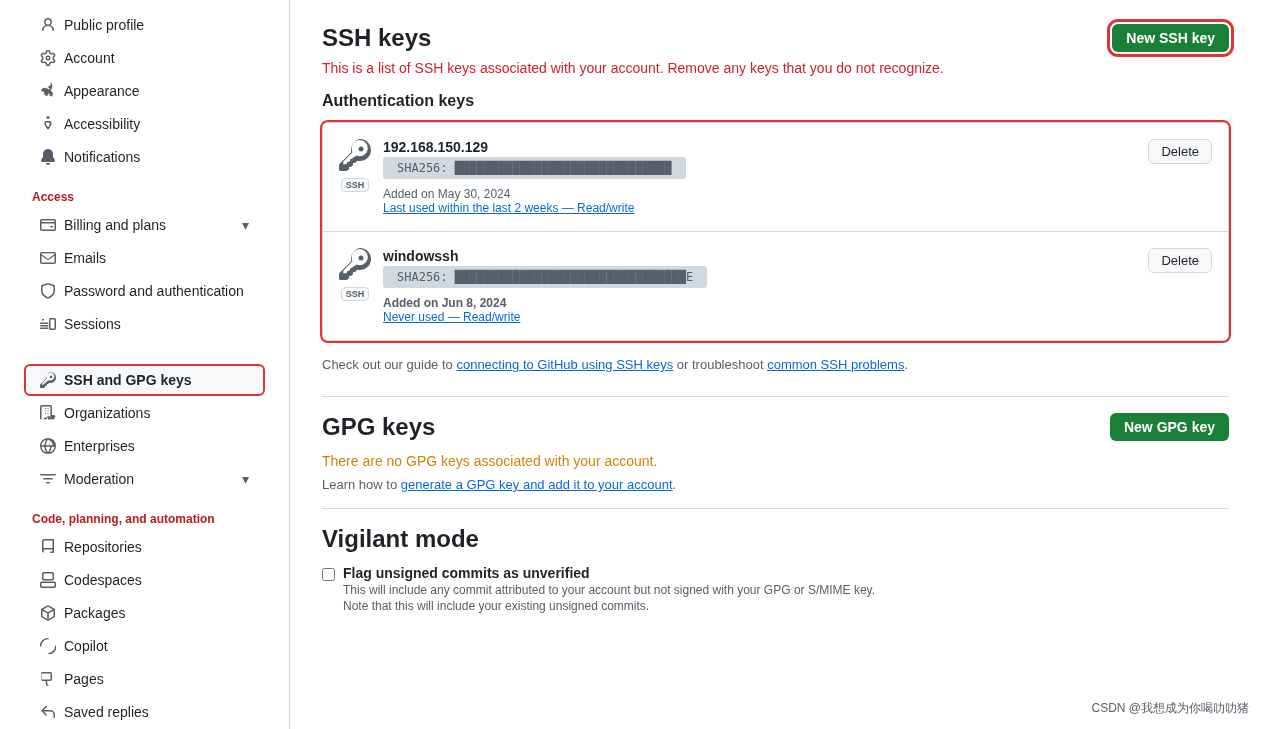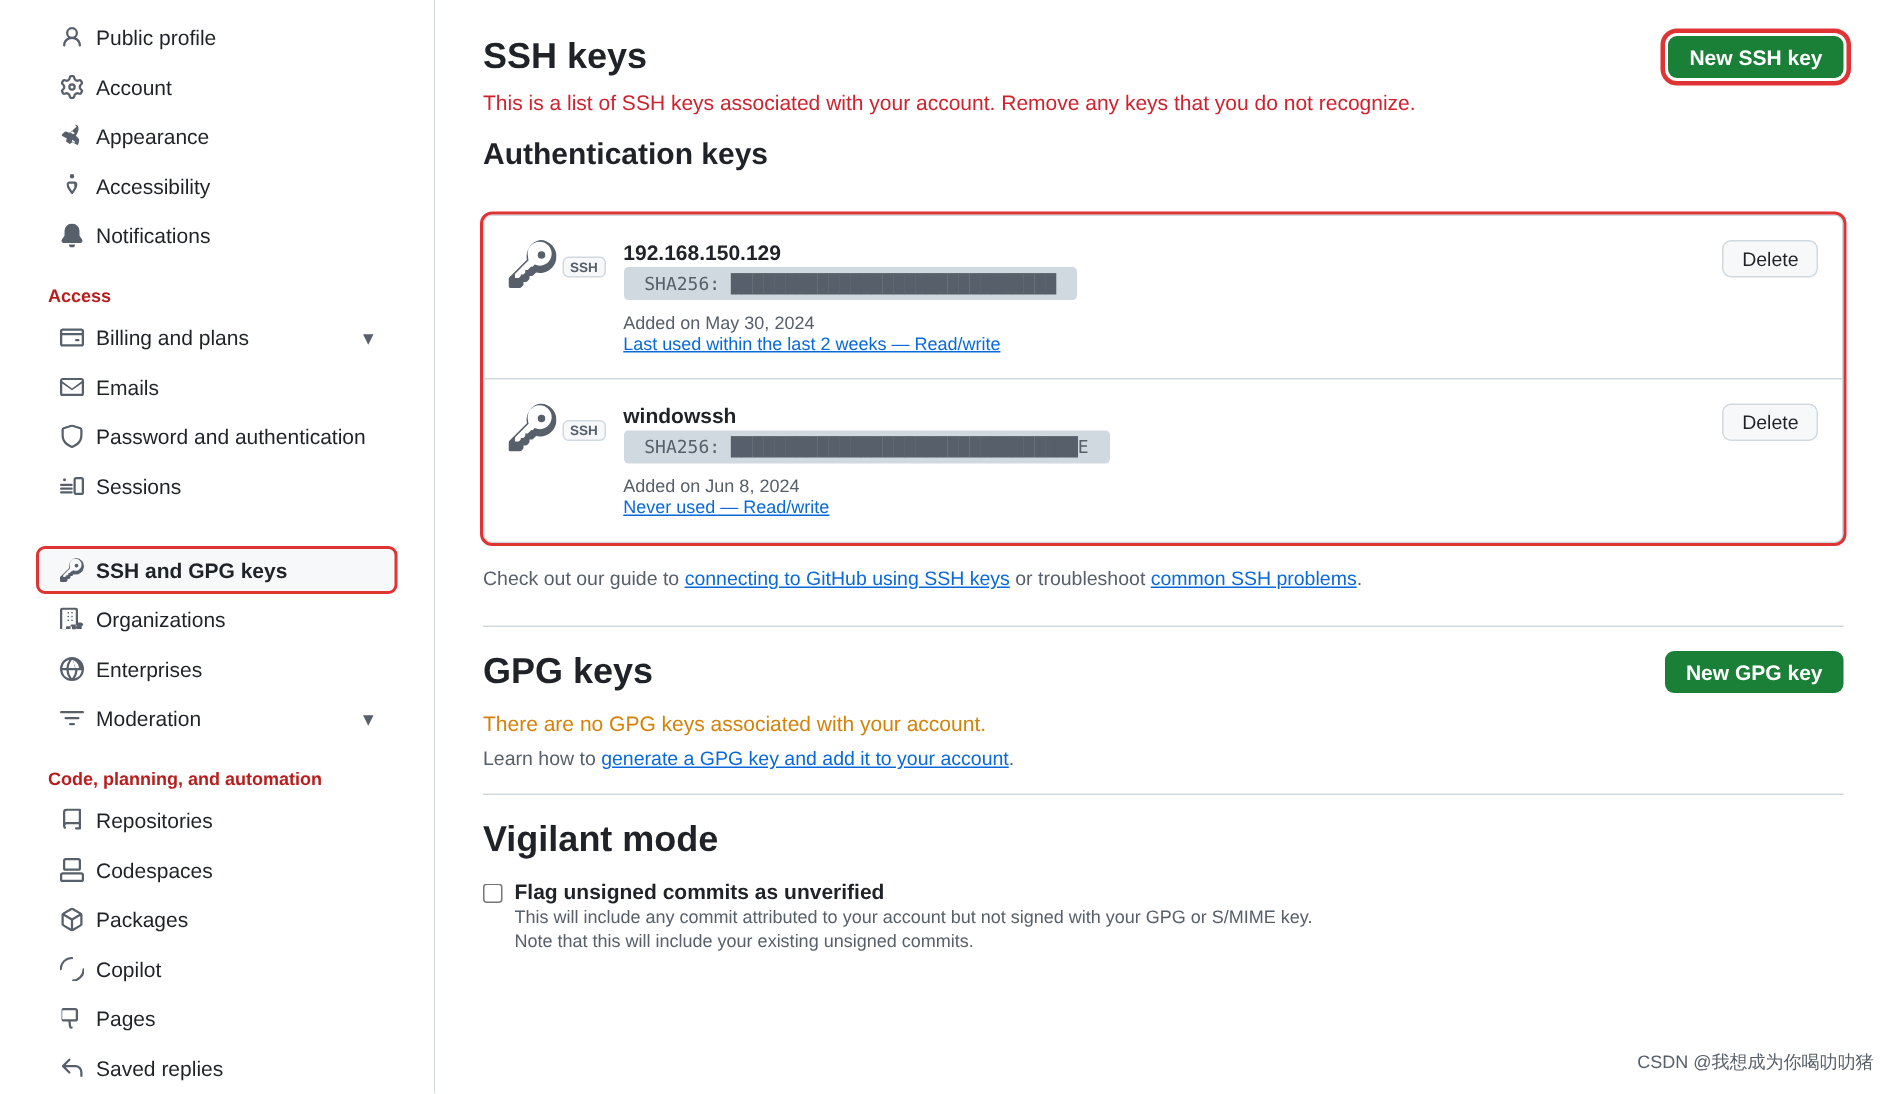--- a/index.html
+++ b/index.html
@@ -18,27 +18,27 @@
 
     
     .page-header { display: flex; align-items: center; justify-content: space-between; margin-bottom: 8px; }
     .page-title { font-size: 24px; font-weight: 600; }
 
     .btn-green { background: #1a7f37; color: #fff; border: none; border-radius: 6px; padding: 6px 14px; font-size: 14px; font-weight: 600; cursor: pointer; outline: 3px solid #e03434; outline-offset: 2px; }
     .btn-outline { background: #f6f8fa; color: #1f2328; border: 1px solid #d1d9e0; border-radius: 6px; padding: 4px 12px; font-size: 13px; cursor: pointer; }
 
     .warning-text { color: #cf222e; font-size: 14px; margin-bottom: 16px; }
 
-    .section-title { font-size: 20px; font-weight: 600; margin-bottom: 28px; margin-top: 4px; }
+    .section-title { font-size: 16px; font-weight: 600; margin-bottom: 12px; margin-top: 4px; }
 
     
     .keys-section { border: 1px solid #d1d9e0; border-radius: 6px; margin-bottom: 16px; overflow: hidden; outline: 2px solid #e03434; }
     .key-card { display: flex; align-items: flex-start; padding: 16px; gap: 12px; background: #fff; }
     .key-card + .key-card { border-top: 1px solid #d1d9e0; }
-    .key-icon-wrapper { display: flex; align-items: center; gap: 4px; flex-shrink: 0; }
+    .key-icon-wrapper { display: flex; flex-direction: column; align-items: center; gap: 4px; flex-shrink: 0; }
     .key-icon { color: #57606a; }
     .ssh-badge { font-size: 9px; font-weight: 700; border: 1px solid #d1d9e0; border-radius: 4px; padding: 1px 4px; color: #57606a; background: #f6f8fa; }
     .key-info { flex: 1; }
     .key-name { font-weight: 600; font-size: 14px; margin-bottom: 2px; }
     .key-fingerprint { font-size: 12px; color: #57606a; font-family: monospace; margin-bottom: 4px; background: #d1d9e0; border-radius: 3px; padding: 2px 6px; display: inline-block; }
     .key-meta { font-size: 12px; color: #57606a; }
     .key-meta a { color: #0969da; }
     .key-actions { display: flex; align-items: center; }
 
     
@@ -279,21 +279,21 @@
               <path d="M10.5 0a5.499 5.499 0 1 1-1.288 10.848l-.932.932a.749.749 0 0 1-.53.22H7v.75a.749.749 0 0 1-.22.53l-.5.5a.749.749 0 0 1-.53.22H5v.75a.749.749 0 0 1-.22.53l-.5.5a.749.749 0 0 1-.53.22h-3a.749.749 0 0 1-.75-.75v-2.19c0-.199.079-.389.22-.53l5.928-5.929A5.499 5.499 0 0 1 10.5 0Zm-4 5.5c-.001.431.069.86.205 1.274L2.22 11.28a.249.249 0 0 0-.073.177v1.19h1.19a.249.249 0 0 0 .177-.073l.5-.5a.249.249 0 0 0 .073-.177V11.5h.75a.249.249 0 0 0 .177-.073l.5-.5a.249.249 0 0 0 .073-.177V10h.75a.249.249 0 0 0 .177-.073l1.06-1.06c.186.05.376.088.568.111A.748.748 0 0 0 7.75 9h.19l.806-.806A4 4 0 1 0 6.5 5.5ZM11 3.75a1.25 1.25 0 1 1 0 2.5 1.25 1.25 0 0 1 0-2.5Z"></path>
             </svg>
         </span>
         <span class="ssh-badge">SSH</span>
       </div>
       <div class="key-info">
         <div class="key-name">windowssh</div>
         <div class="key-fingerprint">
           <span style="background:#d1d9e0; border-radius:3px; padding:2px 8px; font-size:12px; display:inline-block; color:#57606a;">SHA256: ████████████████████████████████E</span>
         </div>
-        <div class="key-meta" style="margin-top:4px;">Added on Jun 8, 2024</div>
+        <div class="key-meta" style="margin-top:4px;font-weight:bold;">Added on Jun 8, 2024</div>
         <div class="key-meta">
           <a href="#" style="color:#0969da;">Never used — Read/write</a>
         </div>
       </div>
       <div class="key-actions">
         <button class="btn-outline">Delete</button>
       </div>
     </div>
   </div>
 

